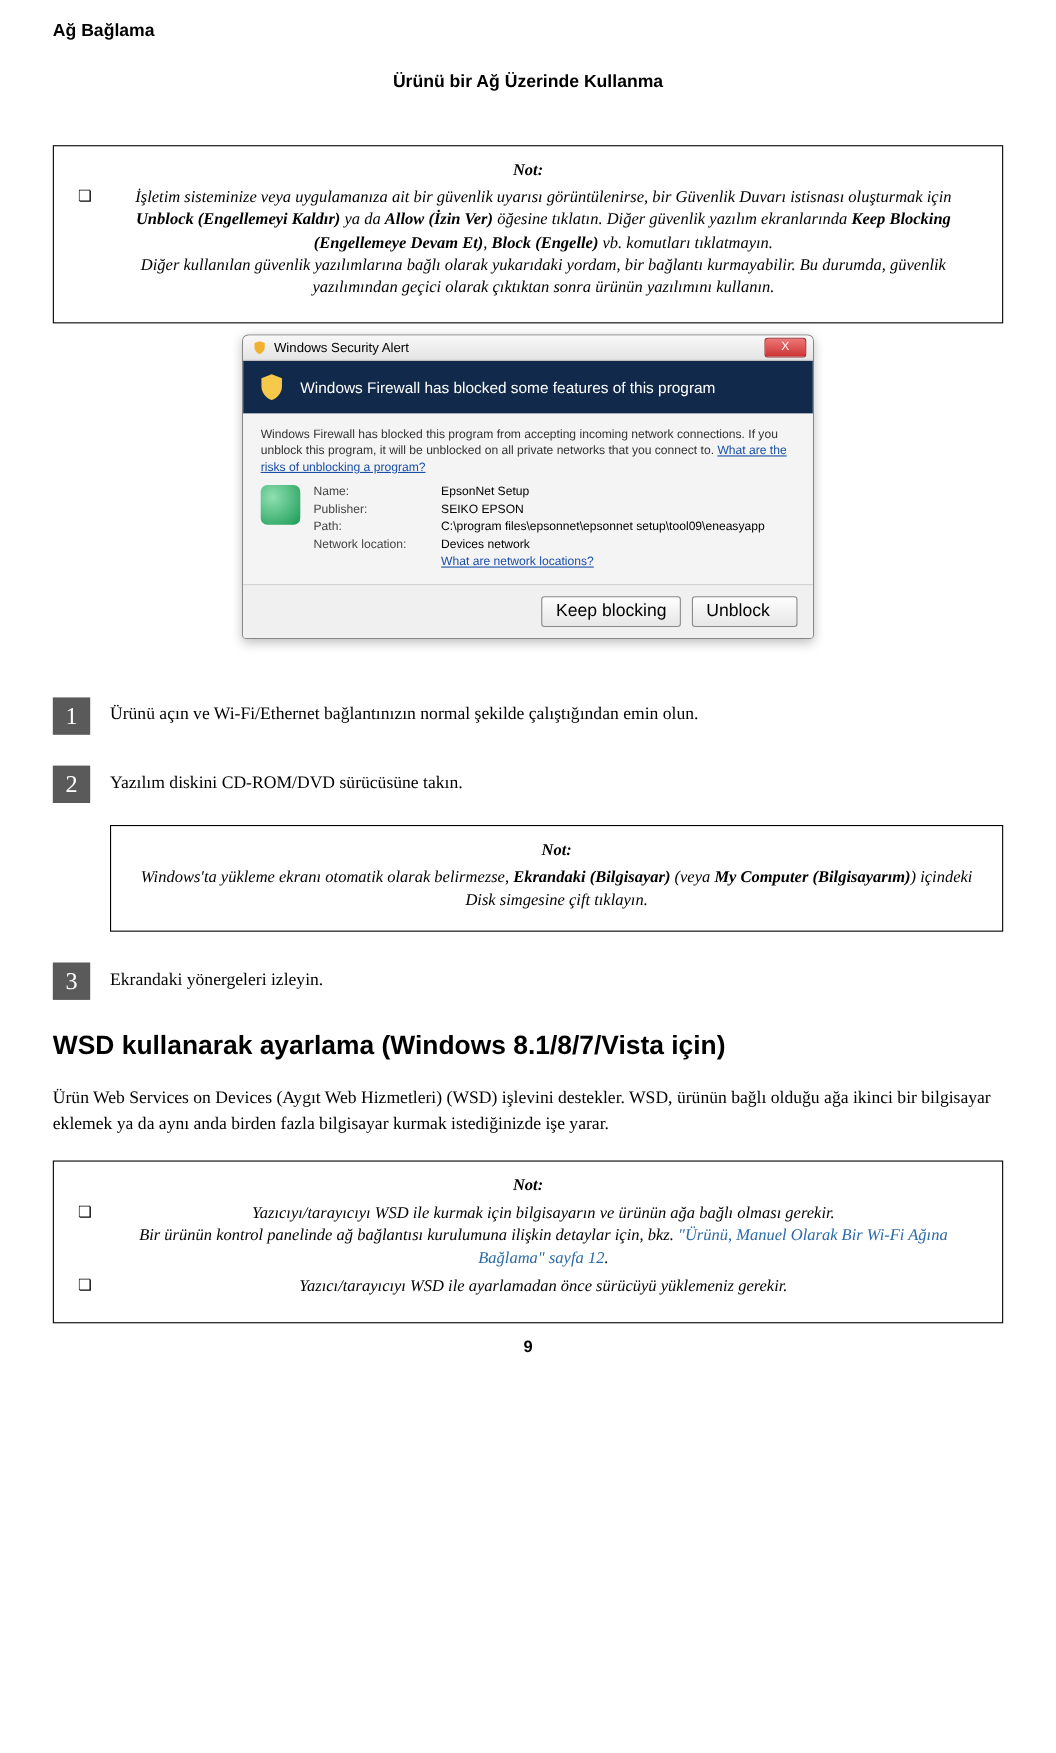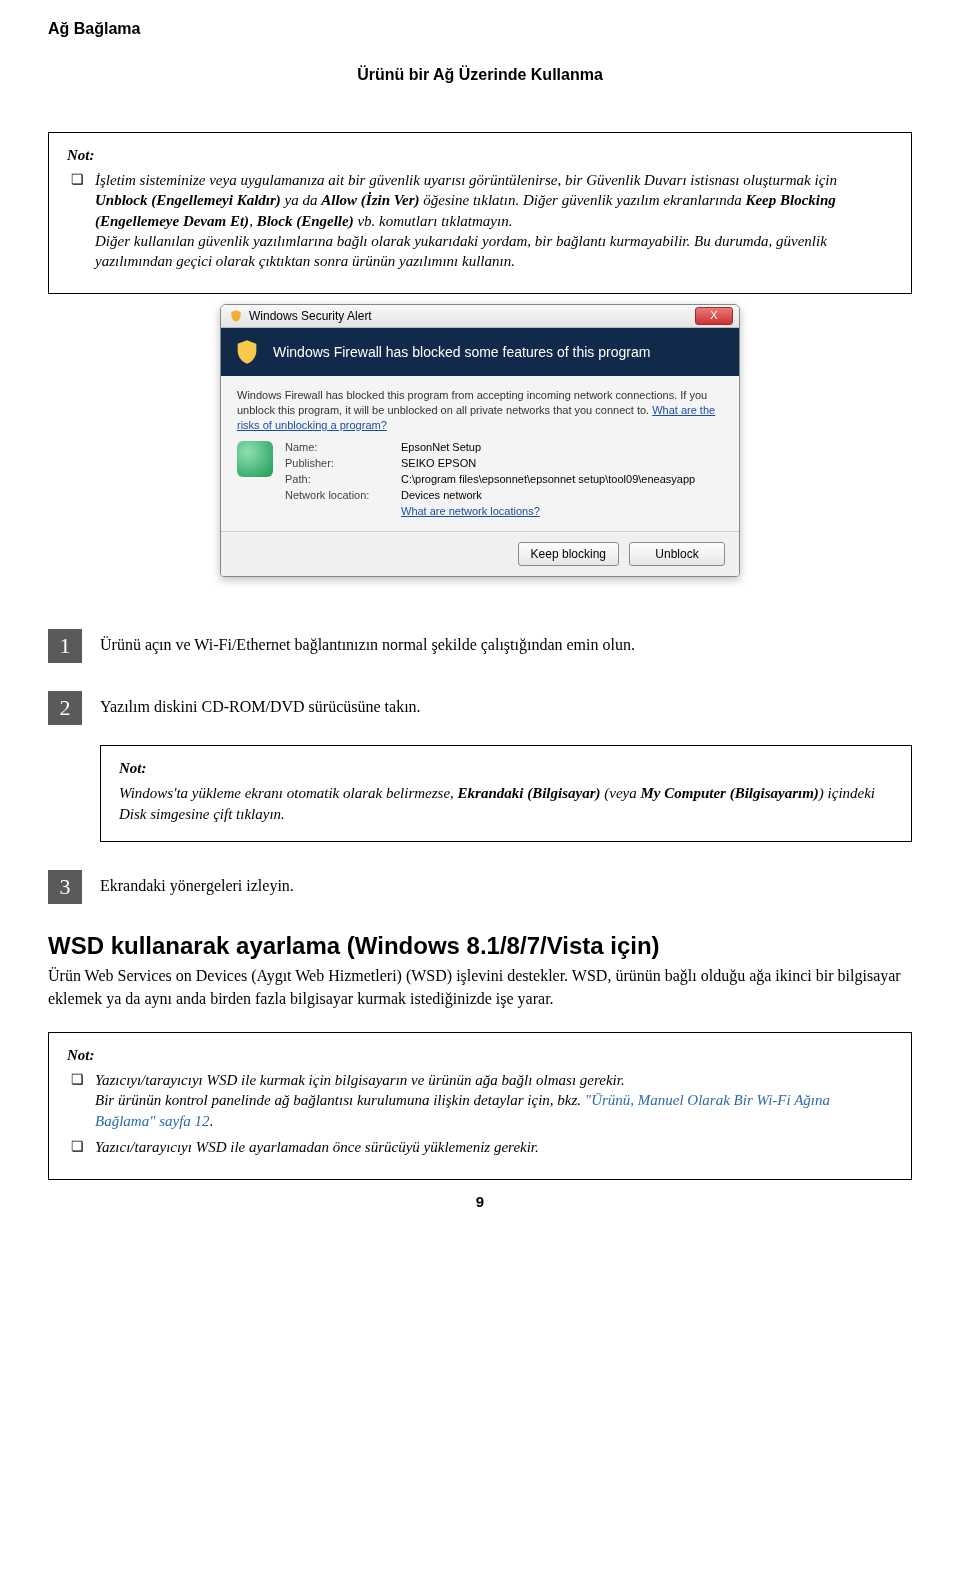--- a/index.html
+++ b/index.html
@@ -24,20 +24,21 @@
   }
   .chapter-title {
     font-size: 16px;
     font-weight: bold;
     text-align: center;
     margin-bottom: 48px;
   }
   .note-box {
     border: 1px solid #000;
     padding: 14px 18px 16px 18px;
+    text-align: center;
   }
   .note-label {
     font-family: Georgia, "Times New Roman", serif;
     font-style: italic;
     font-weight: bold;
     font-size: 15px;
     margin-bottom: 6px;
   }
   .note-item {
     position: relative;
@@ -151,22 +152,22 @@
     display: flex;
     justify-content: flex-end;
     gap: 10px;
   }
   .dlg-btn {
     min-width: 96px;
     padding: 4px 12px;
     background: linear-gradient(#fefefe,#e6e6e6);
     border: 1px solid #8a8a8a;
     border-radius: 3px;
-    font-size: 12px;
-    text-align: center;
+    font-size: 16px;
+    text-align: left;
     cursor: pointer;
   }
   .step {
     display: flex;
     align-items: flex-start;
     gap: 18px;
     margin-bottom: 28px;
   }
   .step-num {
     width: 34px;
@@ -196,21 +197,21 @@
     font-family: Georgia, "Times New Roman", serif;
     font-style: italic;
     font-size: 15px;
     line-height: 1.4;
   }
   .inner-note-box .bold { font-weight: bold; }
   h2.section-h {
     font-family: Arial, sans-serif;
     font-size: 24px;
     font-weight: bold;
-    margin: 26px 0 4px 0;
+    margin: 26px 0 22px 0;
   }
   .body-text {
     font-family: Georgia, "Times New Roman", serif;
     font-size: 16px;
     line-height: 1.45;
     margin-bottom: 22px;
   }
   .page-num {
     position: absolute;
     bottom: 10px;

